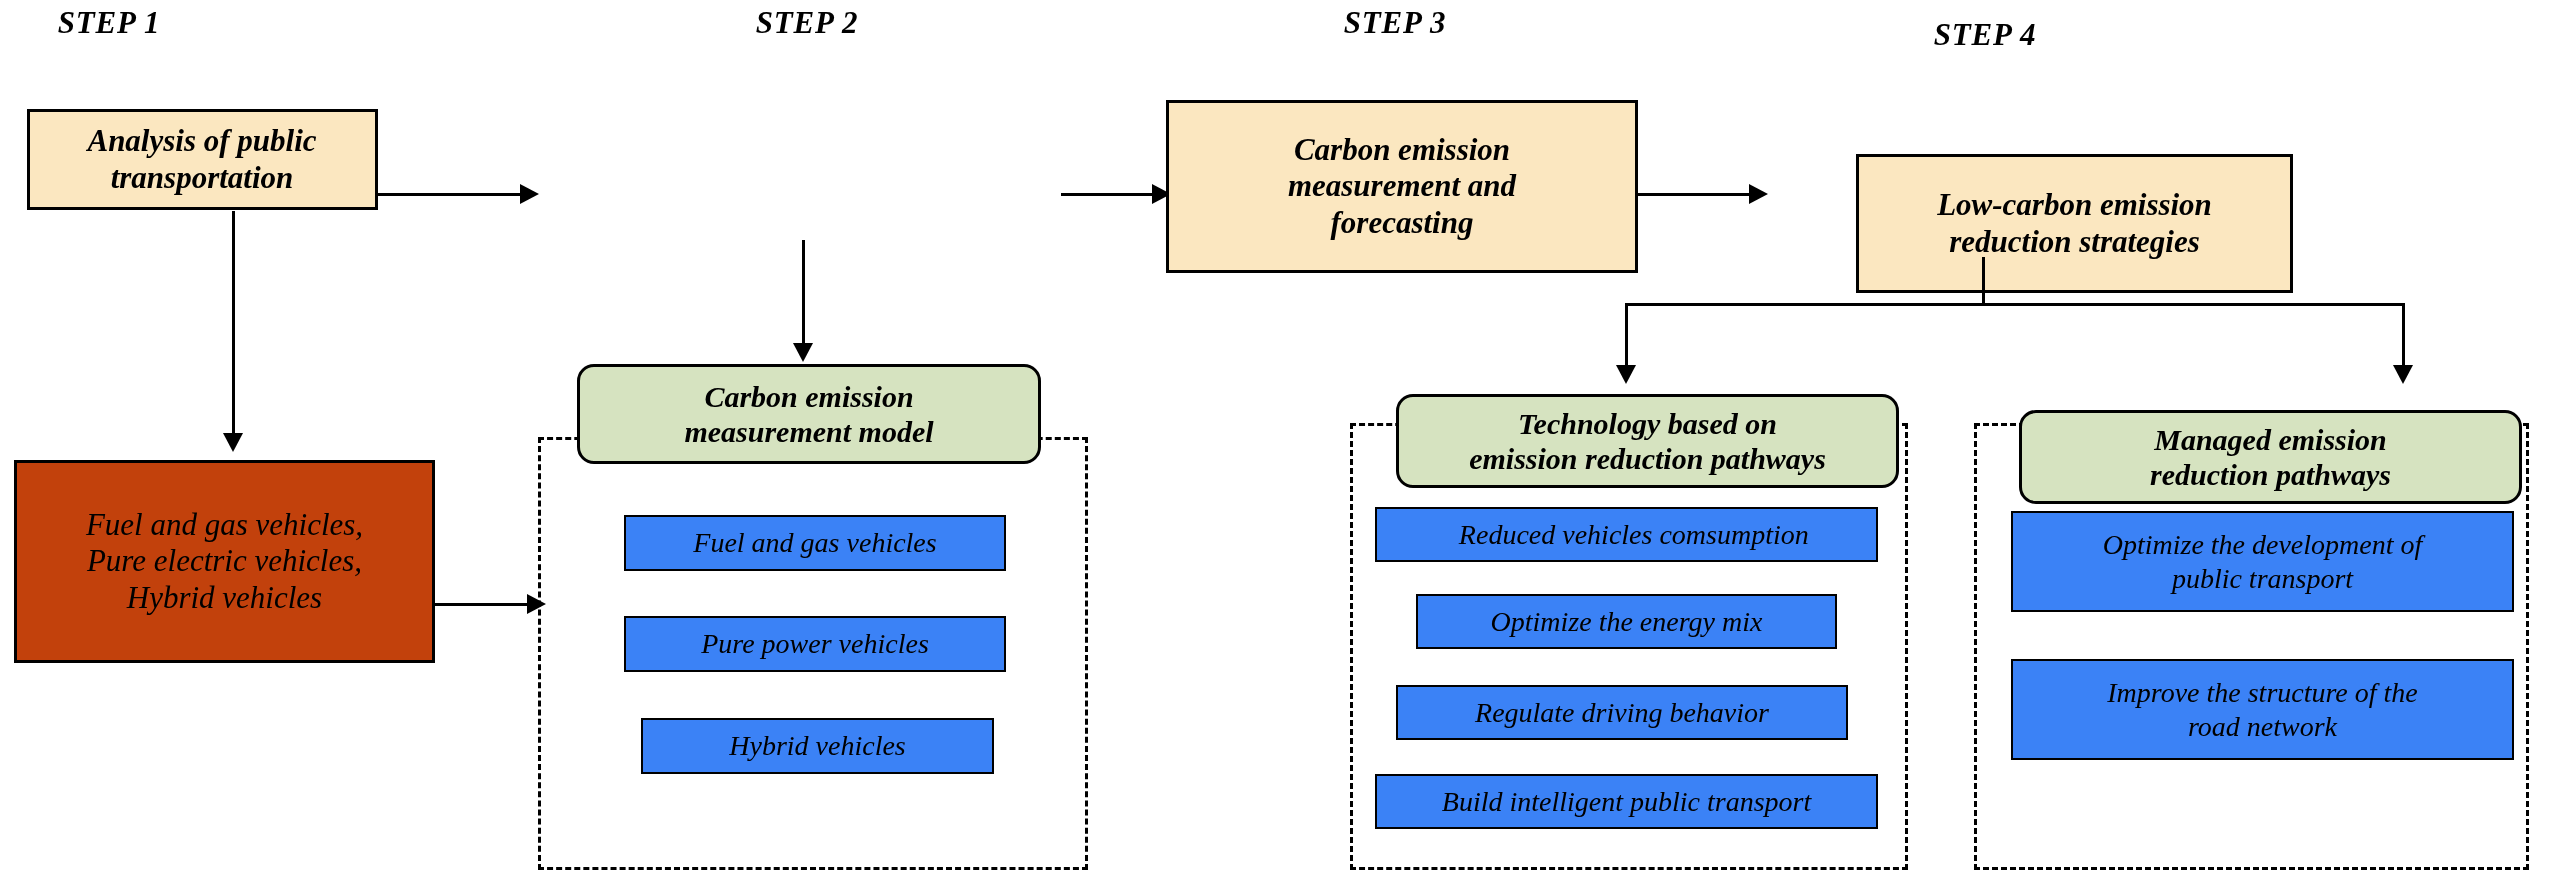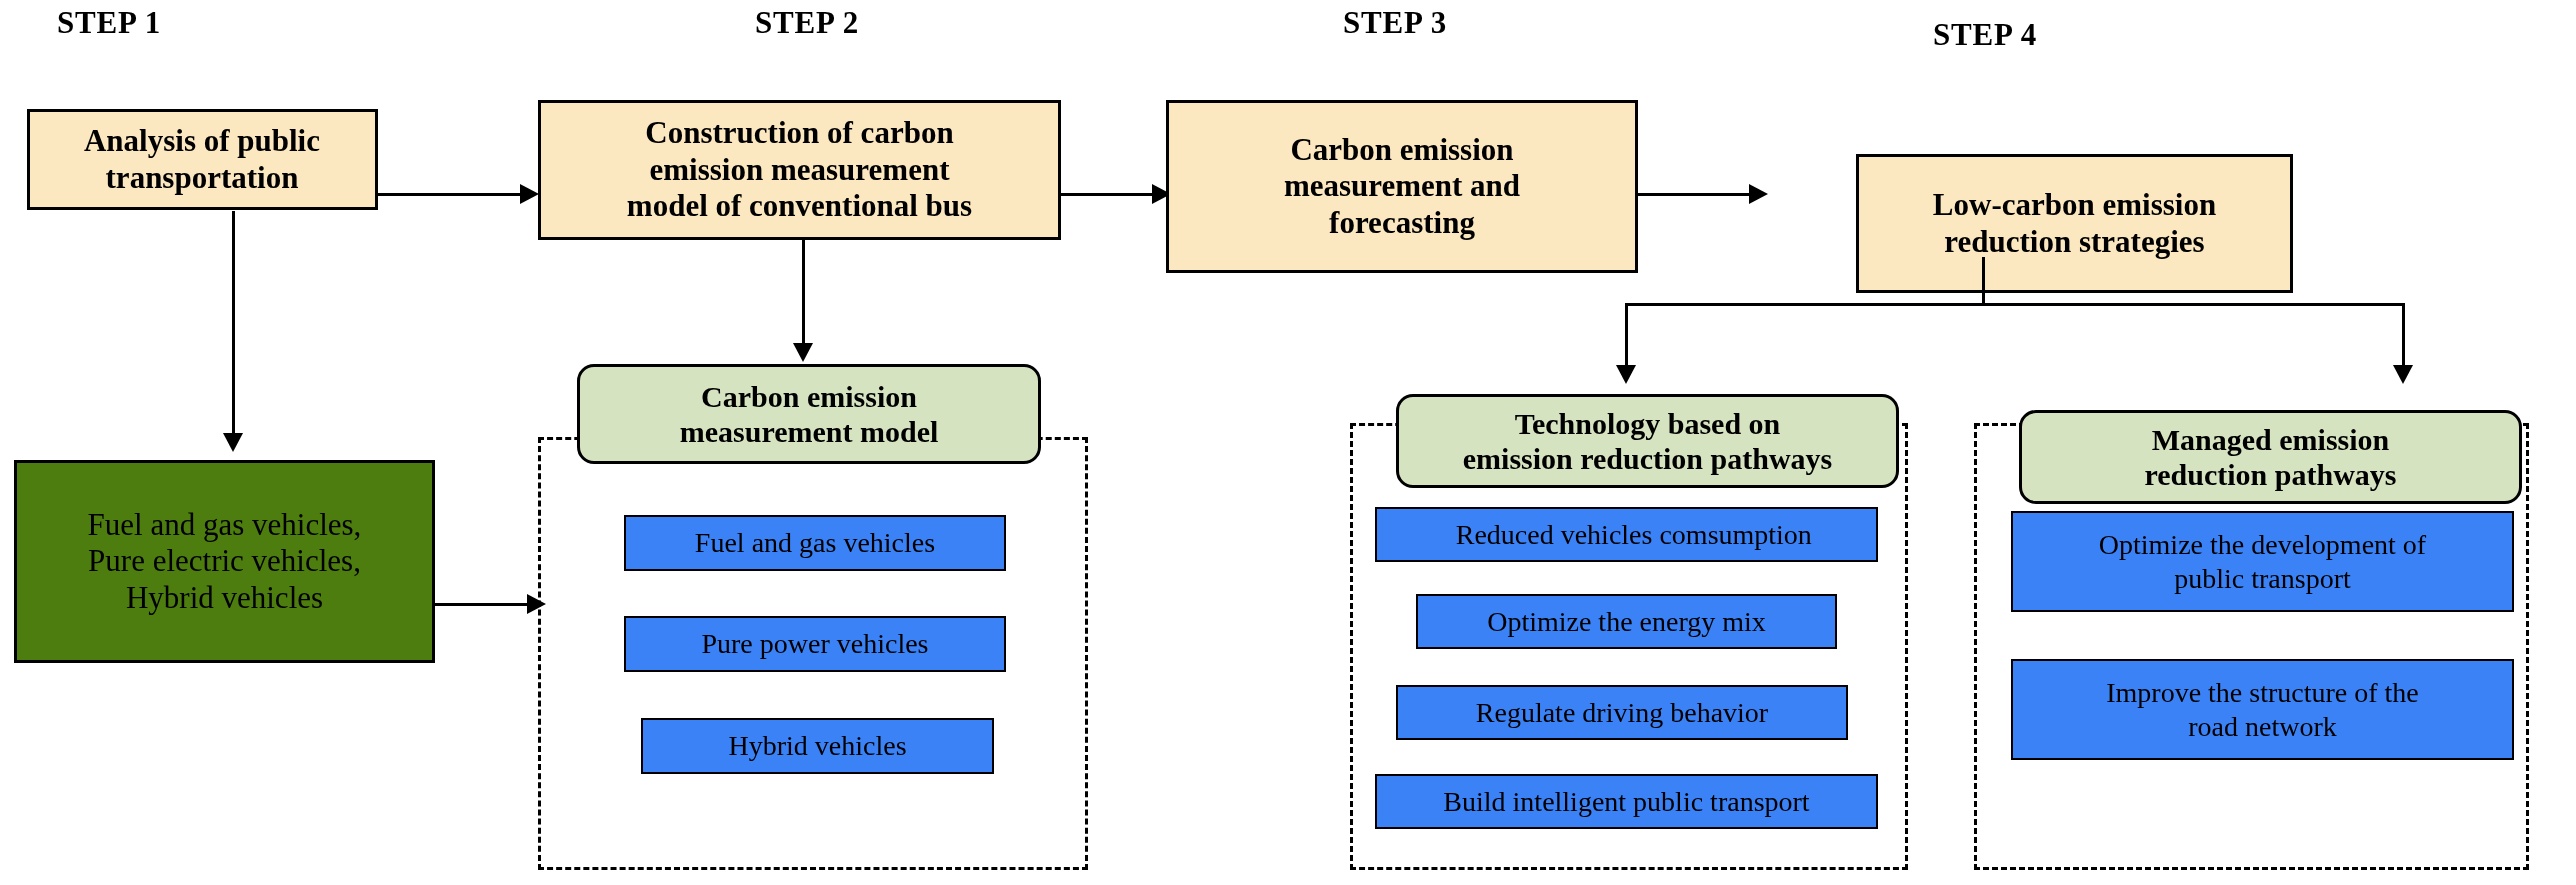--- a/index.html
+++ b/index.html
@@ -6,20 +6,21 @@
   body{
     font-family:"Liberation Serif","DejaVu Serif",serif;
     color:#000;
   }
   #stage{
     position:relative;
     width:2576px;
     height:885px;
     background:#ffffff;
     overflow:hidden;
+    font-style:italic;
   }
   
   .step-label{
     position:absolute;
     font-weight:bold;
     font-size:31px;
     letter-spacing:0.8px;
     white-space:nowrap;
     text-align:center;
     transform:translateX(-50%);
@@ -36,21 +37,21 @@
     white-space:pre-line;
   }
   .node-yellow{
     background:#fbe7c0;
     border:3.1px solid #000;
     font-weight:bold;
     font-size:31px;
     padding:3.1px 7.8px;
   }
   .node-plain{
-    background:#4d7c0f;
+    background:#c2410c;
     border:3.1px solid #000;
     font-weight:normal;
     font-size:31px;
     padding:3.1px 7.8px;
   }
   .node-green{
     background:#d6e3c0;
     border:3.1px solid #000;
     border-radius:17px;
     font-weight:bold;
@@ -115,23 +116,20 @@
   <div class="ln-v" style="left:232px;top:211px;height:230px;"></div>
   <div class="arrow-d" style="left:223px;top:433px;"></div>
 
   <div class="node node-plain" style="left:14px;top:460px;width:421px;height:203px;">Fuel and gas vehicles,
 Pure electric vehicles,
 Hybrid vehicles</div>
 
   <div class="ln-h" style="left:435px;top:603px;width:101px;"></div>
   <div class="arrow-r" style="left:527px;top:594px;"></div>
 
-  <div class="node node-yellow" style="left:538px;top:100px;width:523px;height:140px;">Construction of carbon
-emission measurement
-model of conventional bus</div>
 
   <div class="ln-v" style="left:802px;top:240px;height:109px;"></div>
   <div class="arrow-d" style="left:793px;top:343px;"></div>
 
   <div class="node node-green" style="left:577px;top:364px;width:464px;height:100px;">Carbon emission
 measurement model</div>
 
   <div class="node node-item" style="left:624px;top:515px;width:382px;height:56px;">Fuel and gas vehicles</div>
   <div class="node node-item" style="left:624px;top:616px;width:382px;height:56px;">Pure power vehicles</div>
   <div class="node node-item" style="left:641px;top:718px;width:353px;height:56px;">Hybrid vehicles</div>

